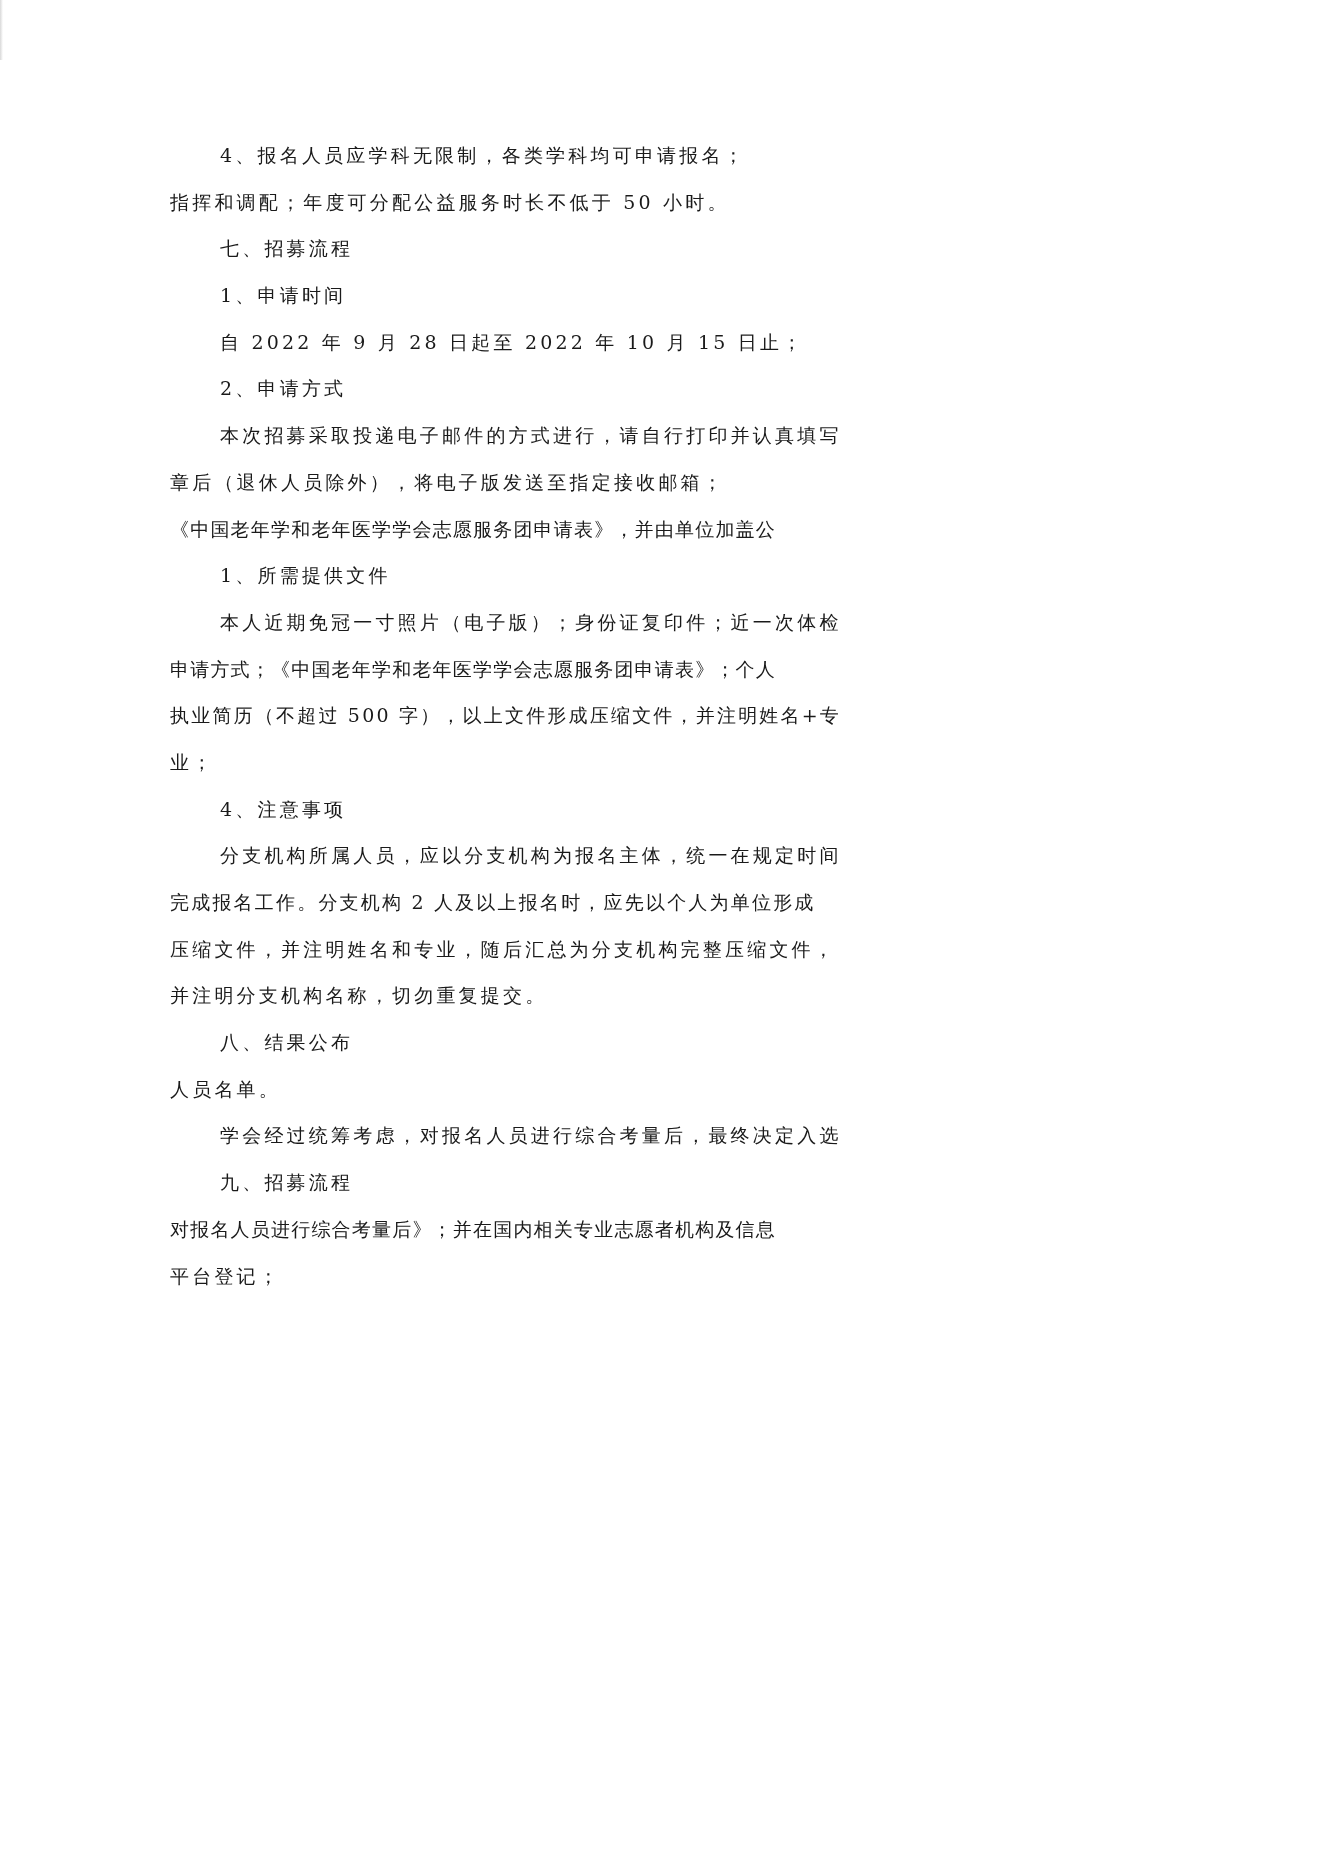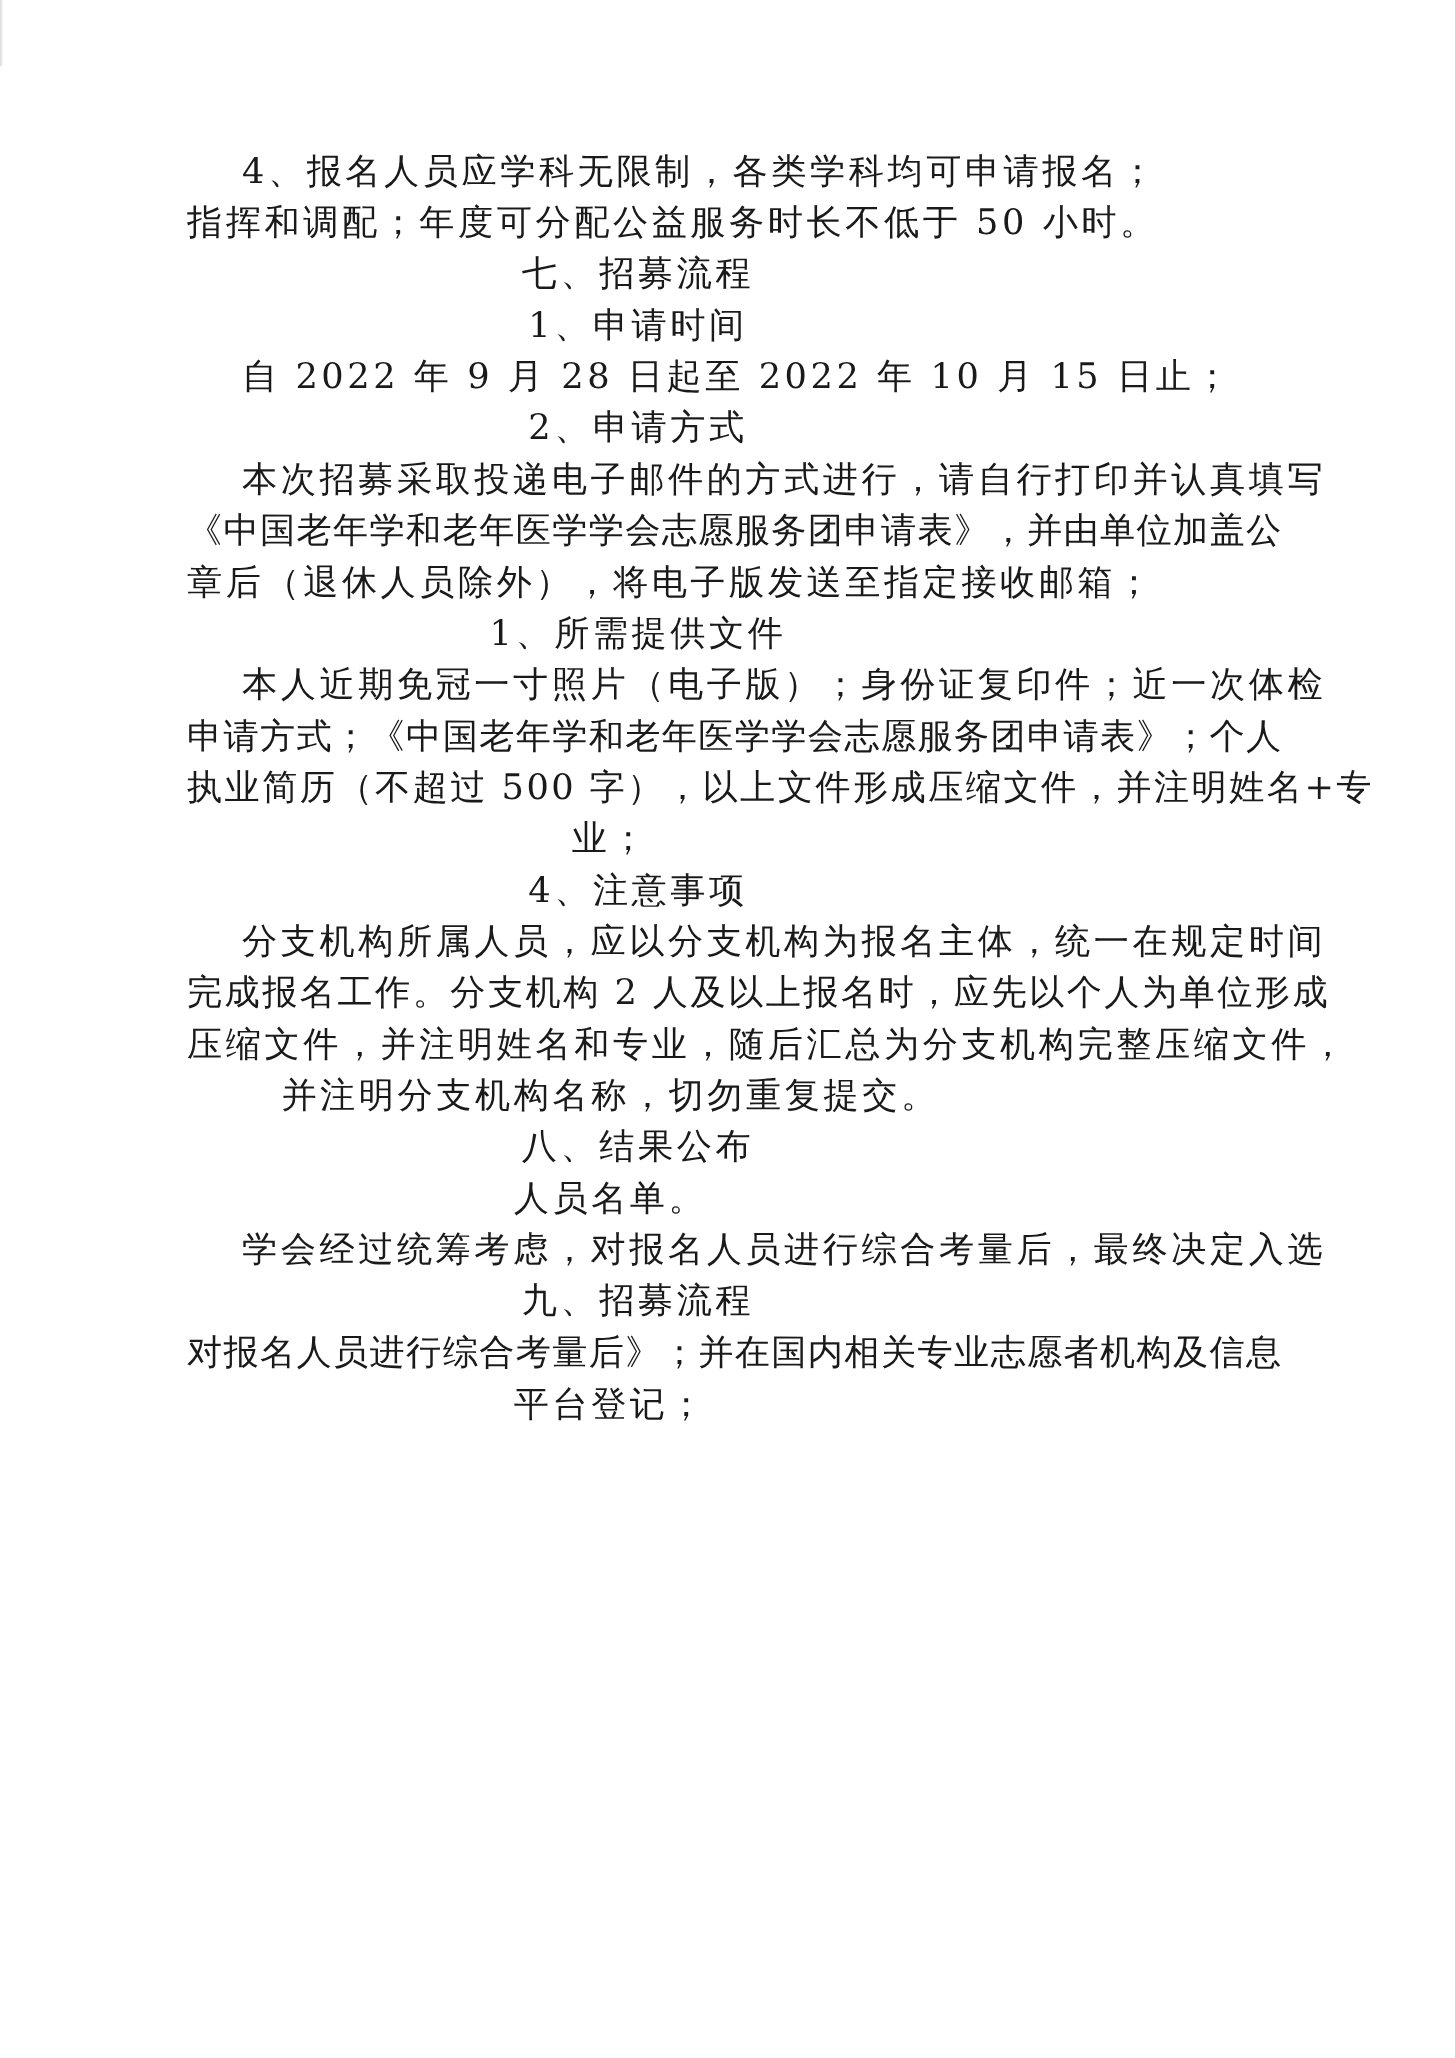--- a/index.html
+++ b/index.html
@@ -34,25 +34,24 @@
     .content {
       position: absolute;
       left: 170px;
       top: 132px;
       width: 770px;
     }
     .line {
       display: block;
       height: 46.7px;
       line-height: 46.7px;
-      font-size: 32px;
+      font-size: 19px;
       letter-spacing: 3.2px;
       white-space: nowrap;
       overflow: visible;
-      text-align: center;
     }
     .indent {
       padding-left: 50px;
     }
     .heading {
       font-weight: normal;
     }
     .dense {
       letter-spacing: 2.2px;
     }
@@ -70,22 +69,22 @@
     <span class="line indent">4、报名人员应学科无限制，各类学科均可申请报名；</span>
     <span class="line">指挥和调配；年度可分配公益服务时长不低于 50 小时。</span>
 
     <span class="line indent heading">七、招募流程</span>
 
     <span class="line indent heading">1、申请时间</span>
     <span class="line indent">自 2022 年 9 月 28 日起至 2022 年 10 月 15 日止；</span>
 
     <span class="line indent heading">2、申请方式</span>
     <span class="line indent">本次招募采取投递电子邮件的方式进行，请自行打印并认真填写</span>
+    <span class="line">章后（退休人员除外），将电子版发送至指定接收邮箱；</span>
     <span class="line tight">《中国老年学和老年医学学会志愿服务团申请表》，并由单位加盖公</span>
-    <span class="line">章后（退休人员除外），将电子版发送至指定接收邮箱；</span>
 
     <span class="line indent heading">1、所需提供文件</span>
     <span class="line indent">本人近期免冠一寸照片（电子版）；身份证复印件；近一次体检</span>
     <span class="line tight">申请方式；《中国老年学和老年医学学会志愿服务团申请表》；个人</span>
     <span class="line dense">执业简历（不超过 500 字），以上文件形成压缩文件，并注明姓名+专</span>
     <span class="line">业；</span>
 
     <span class="line indent heading">4、注意事项</span>
     <span class="line indent">分支机构所属人员，应以分支机构为报名主体，统一在规定时间</span>
     <span class="line dense">完成报名工作。分支机构 2 人及以上报名时，应先以个人为单位形成</span>

